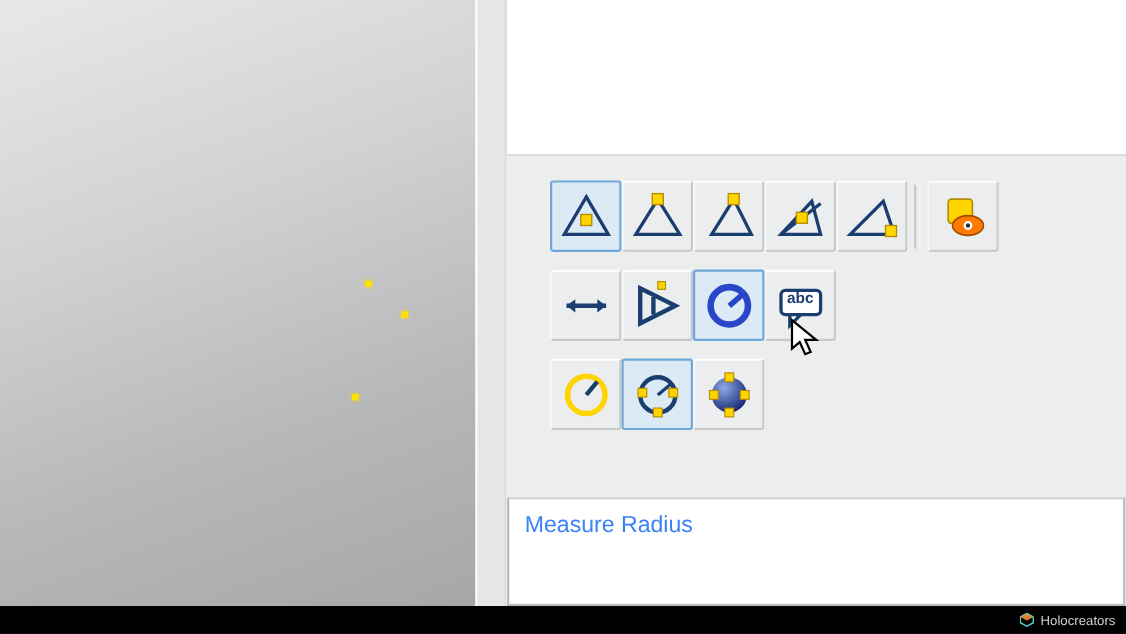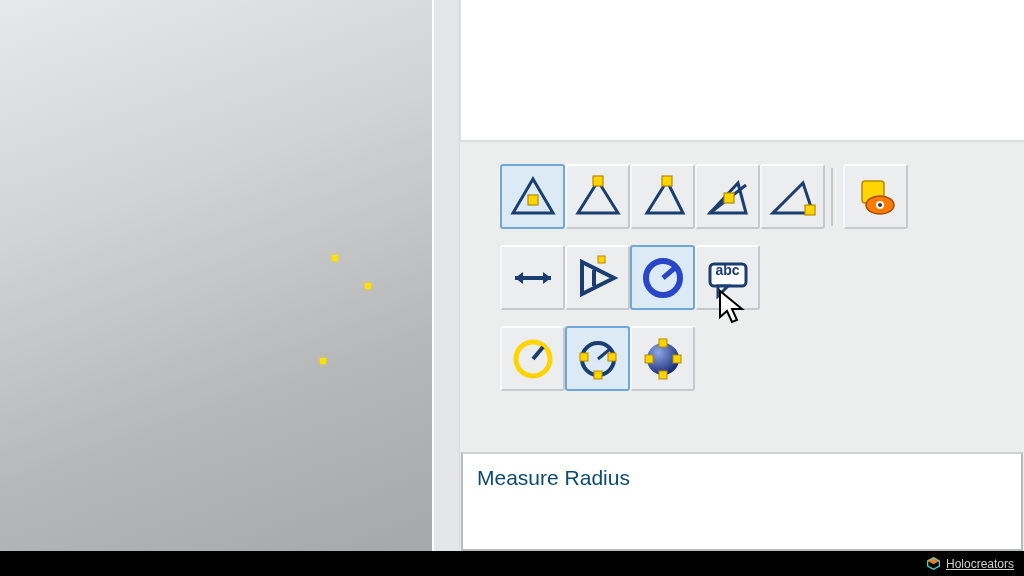--- a/index.html
+++ b/index.html
@@ -95,39 +95,38 @@
   
   .status {
     position: absolute;
     left: 461px; top: 452px;
     width: 562px; height: 99px;
     background: #ffffff;
     border: 2px solid #b9babb;
     border-top-color: #d0d1d2;
     padding: 10px 14px;
     font-size: 21px;
-    color: #0c4a6e;
+    color: #3b82f6;
     line-height: 1.35;
   }
 
   
   .footer-bar {
     position: absolute;
     left: 0; bottom: 0;
     width: 1024px; height: 25px;
     background: #000000;
     display: flex;
     justify-content: flex-end;
     align-items: center;
     padding-right: 10px;
     gap: 6px;
     color: #cfcfcf;
     font-size: 12px;
     font-weight: 300;
-    text-decoration: underline;
   }
   .footer-bar .logo {
     width: 13px; height: 13px;
   }
 </style>
 </head>
 <body>
 
 <div class="app">
 

